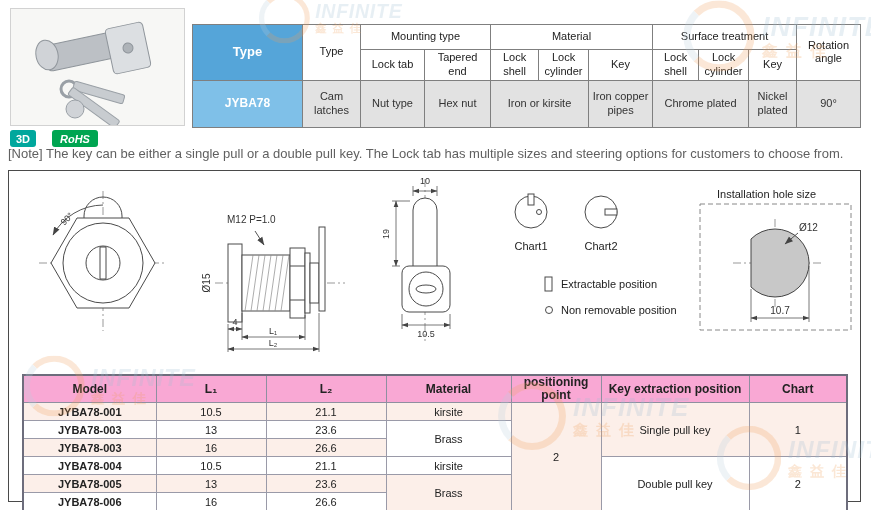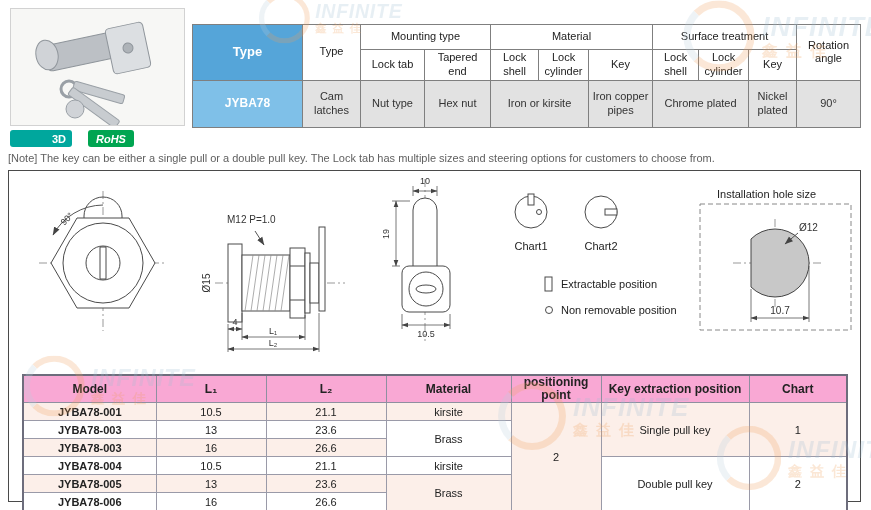--- a/index.html
+++ b/index.html
@@ -6,35 +6,35 @@
   body{
     width:871px;height:510px;position:relative;overflow:hidden;
     background:#ffffff;font-family:"Liberation Sans", sans-serif;color:#222;
   }
   
   .photo-box{position:absolute;left:10px;top:8px;width:175px;height:118px;
     border:1px solid #d2d2d2;background:#f8f8f6;box-sizing:border-box;}
   .badges{position:absolute;left:10px;top:130px;display:flex;gap:5px;}
   .badge{height:17px;display:flex;align-items:center;justify-content:center;
     border-radius:3px;color:#fff;font-size:11px;font-weight:bold;}
-  .badge-3d{width:26px;background:#00a79d;padding-left:36px;}
+  .badge-3d{width:26px;background:#00a79d;}
   .badge-rohs{width:46px;background:#00a551;font-style:italic;margin-left:11px;}
   
   .spec-table{position:absolute;left:192px;top:24px;width:668px;border-collapse:collapse;
     table-layout:fixed;font-size:11px;}
   .spec-table td{border:1px solid #7f7f7f;text-align:center;vertical-align:middle;
     padding:1px 2px;line-height:1.25;background:#fff;}
   .spec-table tr.h1 td{height:22px;}
   .spec-table tr.h2 td{height:26px;}
   .spec-table tr.data td{height:44px;}
   .code-head{background:#55a5d9 !important;color:#fff;font-weight:bold;font-size:13px;}
   .code-cell{background:#7fc0e8 !important;color:#fff;font-weight:bold;font-size:12px;margin-left:20px;}
   .dc{background:#e2e2e2 !important;color:#333;}
   
-  .note{position:absolute;left:8px;top:152px;width:860px;font-size:11px;color:#606060;}
+  .note{position:absolute;left:8px;top:146px;width:860px;font-size:13px;color:#606060;}
   
   .main-box{position:absolute;left:8px;top:170px;width:853px;height:332px;
     border:1px solid #4a4a4a;box-sizing:border-box;}
   svg.diagram{position:absolute;left:0;top:0;}
   svg text{font-family:"Liberation Sans", sans-serif;}
   .dim{font-size:9px;fill:#333;}
   .small{font-size:10px;fill:#333;}
   .lbl{font-size:11px;fill:#222;}
   
   .model-table{position:absolute;left:13px;top:203px;width:824px;border-collapse:collapse;

